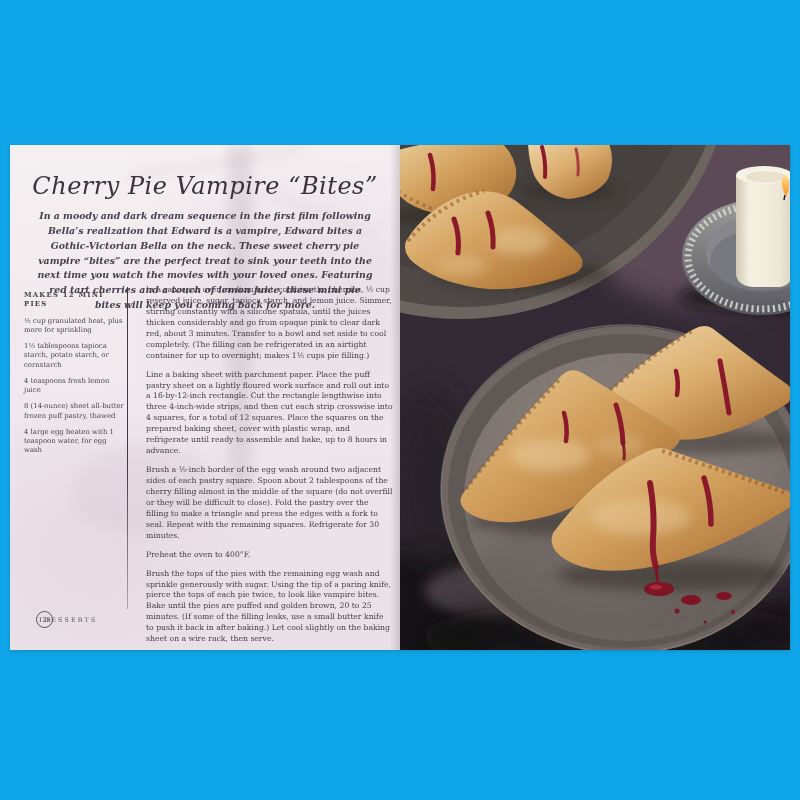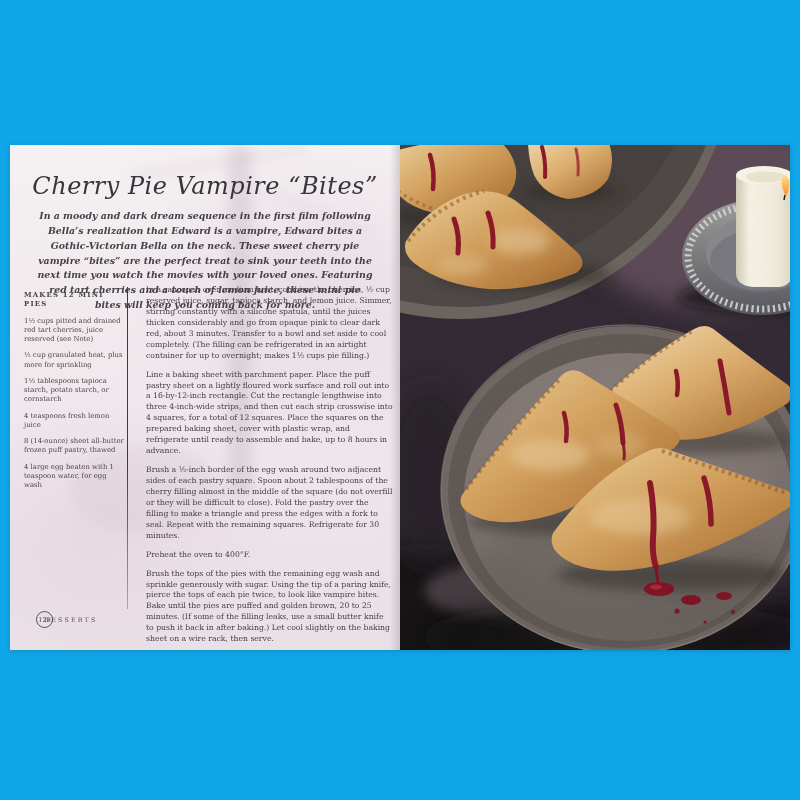--- a/index.html
+++ b/index.html
@@ -48,21 +48,20 @@
       <div class="wm trunk"></div>
       <div class="wm branch1"></div>
       <div class="wm branch2"></div>
       <div class="wm branch3"></div>
 
       <div class="title">Cherry Pie Vampire “Bites”</div>
       <div class="intro">In a moody and dark dream sequence in the first film following Bella’s realization that Edward is a vampire, Edward bites a Gothic-Victorian Bella on the neck. These sweet cherry pie vampire “bites” are the perfect treat to sink your teeth into the next time you watch the movies with your loved ones. Featuring red tart cherries and a touch of lemon juice, these mini pie bites will keep you coming back for more.</div>
 
       <div class="ingredients">
         <p class="yield">MAKES 12 MINI PIES</p>
-        <p>1½ cups pitted and drained red tart cherries, juice reserved (see Note)</p>
         <p>½ cup granulated heat, plus more for sprinkling</p>
         <p>1½ tablespoons tapioca starch, potato starch, or cornstarch</p>
         <p>4 teaspoons fresh lemon juice</p>
         <p>8 (14-ounce) sheet all-butter frozen puff pastry, thawed</p>
         <p>4 large egg beaten with 1 teaspoon water, for egg wash</p>
       </div>
 
       <div class="divider"></div>
 
       <div class="directions">

